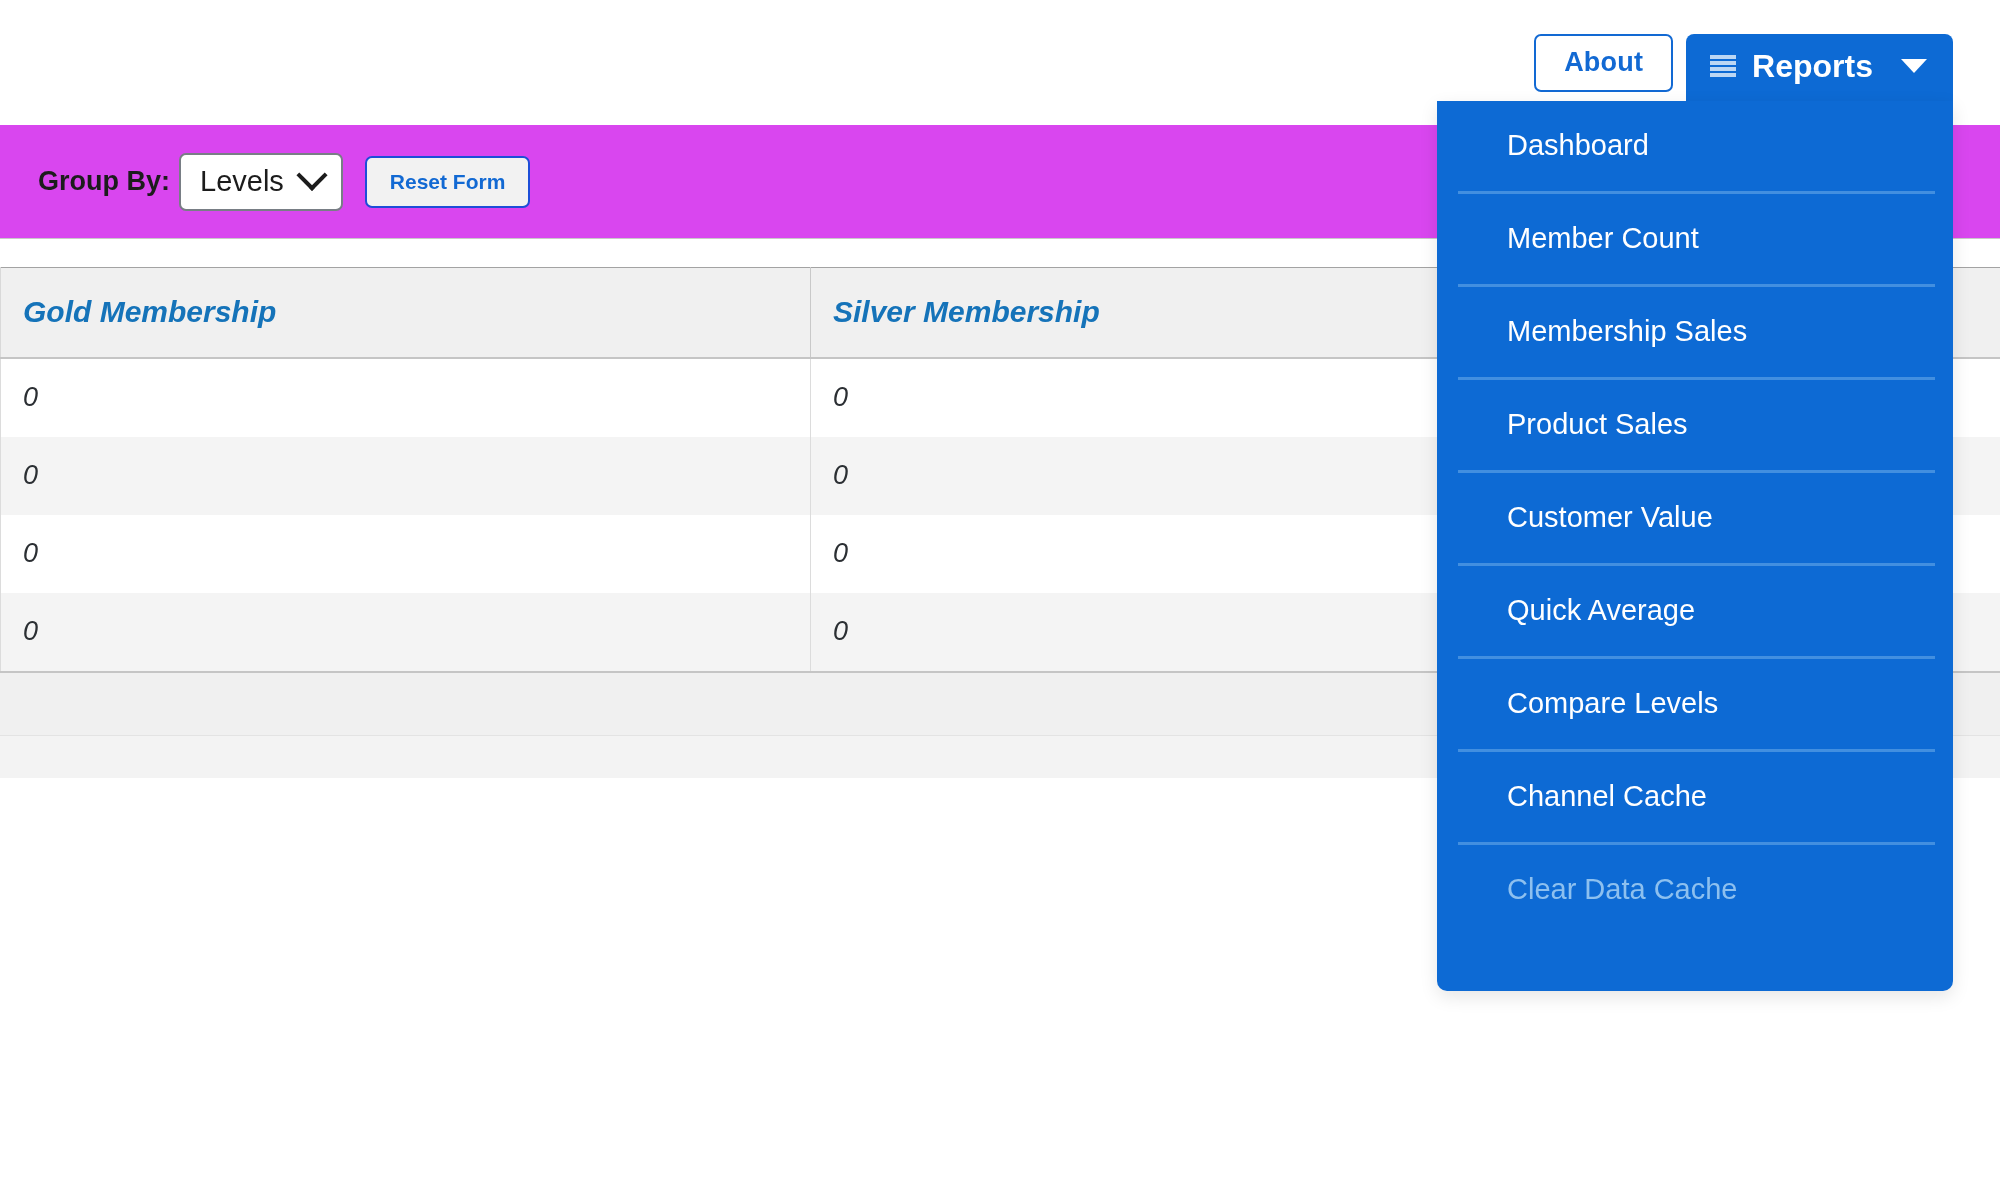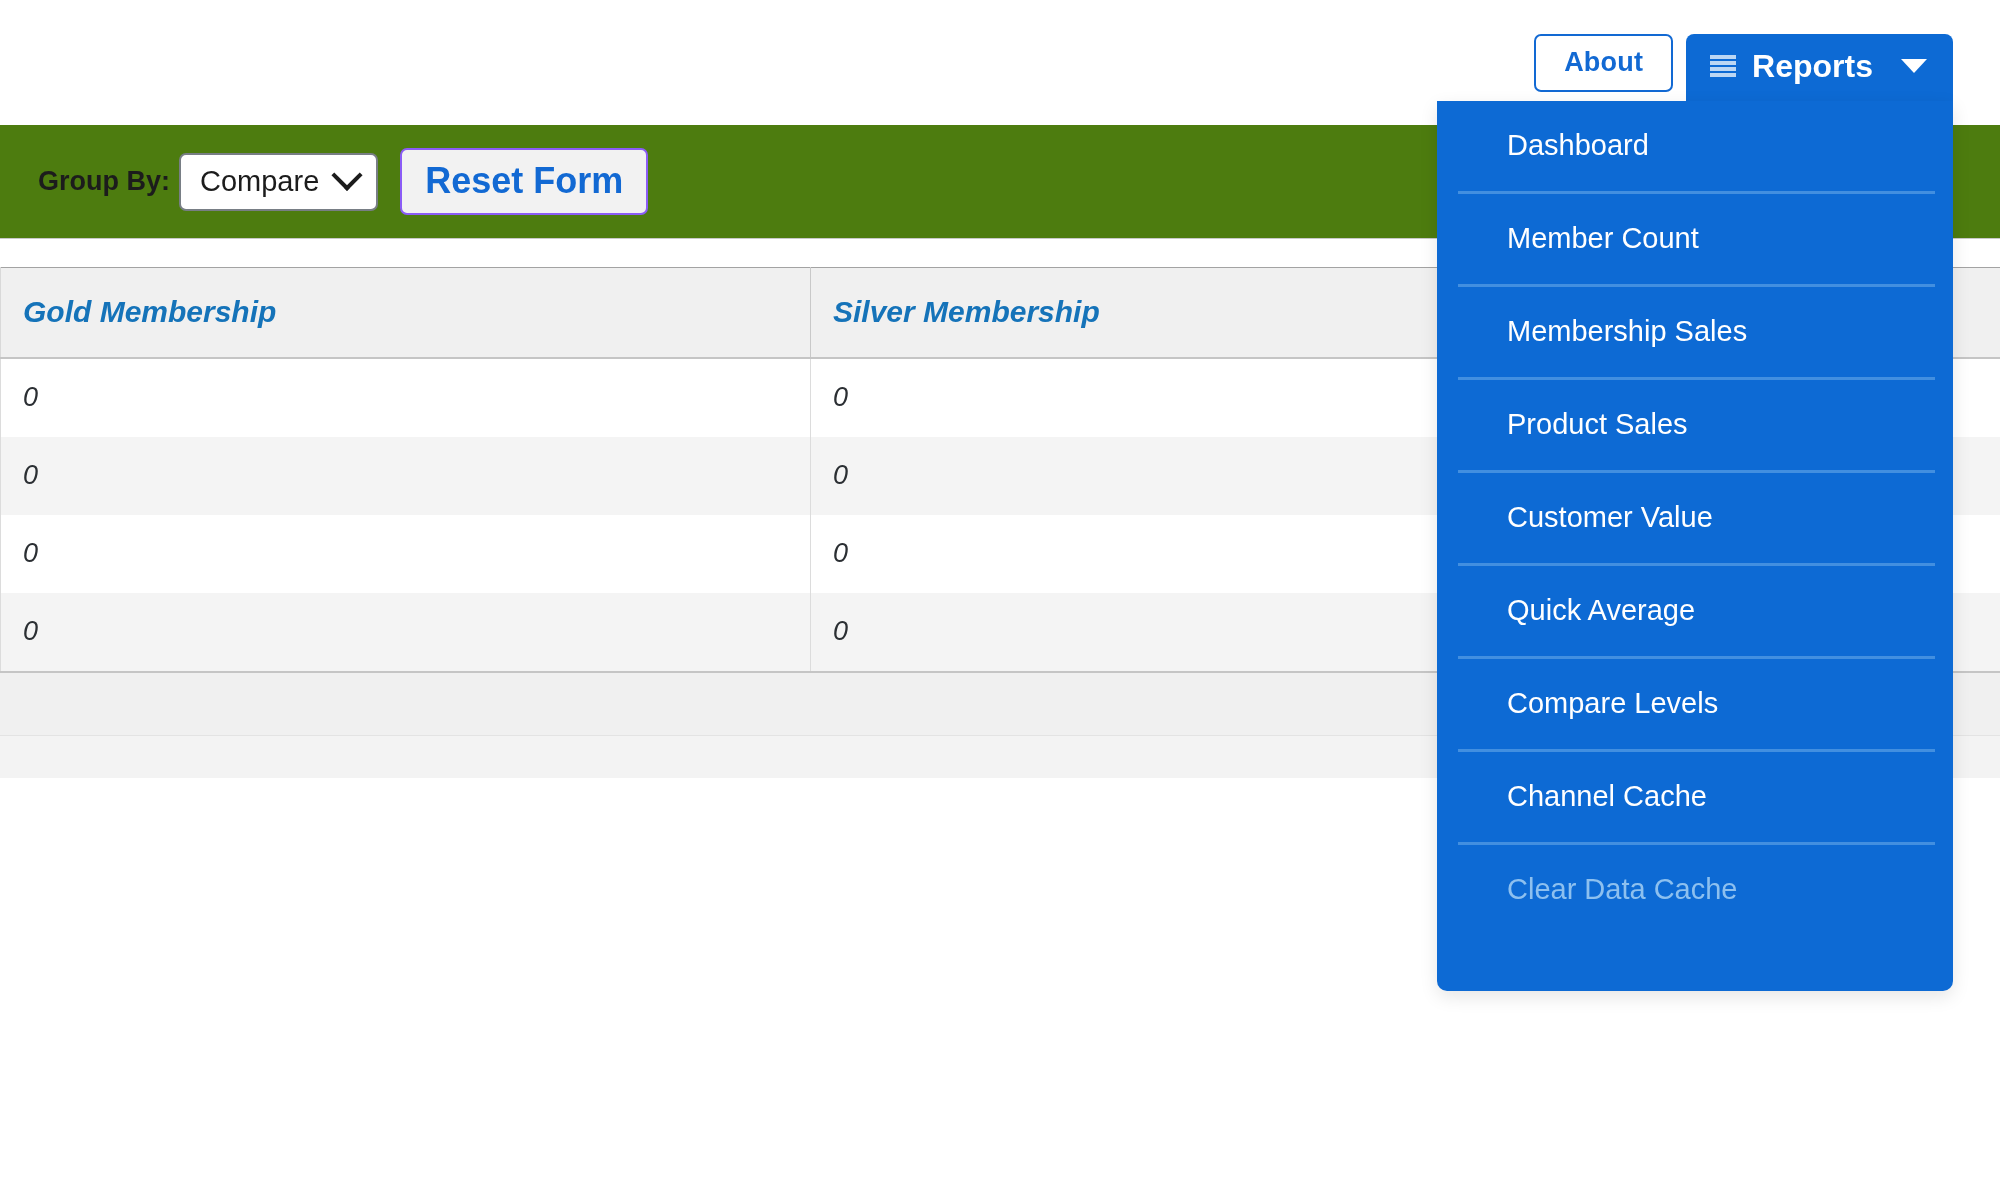--- a/index.html
+++ b/index.html
@@ -128,21 +128,21 @@
     cursor: default;
   }
 
   
   #toolbar {
     position: absolute;
     top: 125px;
     left: 0;
     width: 2000px;
     height: 113px;
-    background: #4d7c0f;
+    background: #d946ef;
     z-index: 10;
   }
   #toolbar-inner {
     position: absolute;
     left: 38px;
     top: 0;
     height: 113px;
     display: flex;
     align-items: center;
     gap: 0;
@@ -186,23 +186,23 @@
     padding: 15px 27px 16px 27px;
     line-height: 1;
     cursor: pointer;
     font-family: "Liberation Sans", sans-serif;
     white-space: nowrap;
   }
   .btn-reset {
     margin-left: 22px;
     background: #f2f2f2;
     color: #1269d3;
-    border: 2px solid #8b5cf6;
+    border: 2px solid #1d4ed8;
     border-radius: 7px;
-    font-size: 36px;
+    font-size: 21px;
     font-weight: bold;
     padding: 13px 23px 14px 23px;
     line-height: 1;
     cursor: pointer;
     font-family: "Liberation Sans", sans-serif;
     white-space: nowrap;
   }
 
   
   #results-area {
@@ -279,21 +279,21 @@
         <span>Reports</span>
         <span class="caret"></span>
       </button>
     </div>
   </div>
 
   <div id="toolbar">
     <div id="toolbar-inner">
       <span class="group-by-label">Group By:</span>
       <div class="select-box">
-        <span>Compare</span>
+        <span>Levels</span>
         <span class="chevron"></span>
       </div>
       <button class="btn-reset">Reset Form</button>
     </div>
   </div>
 
   <div id="results-area">
     <div class="table-topgap"></div>
     <table class="report">
       <colgroup>

